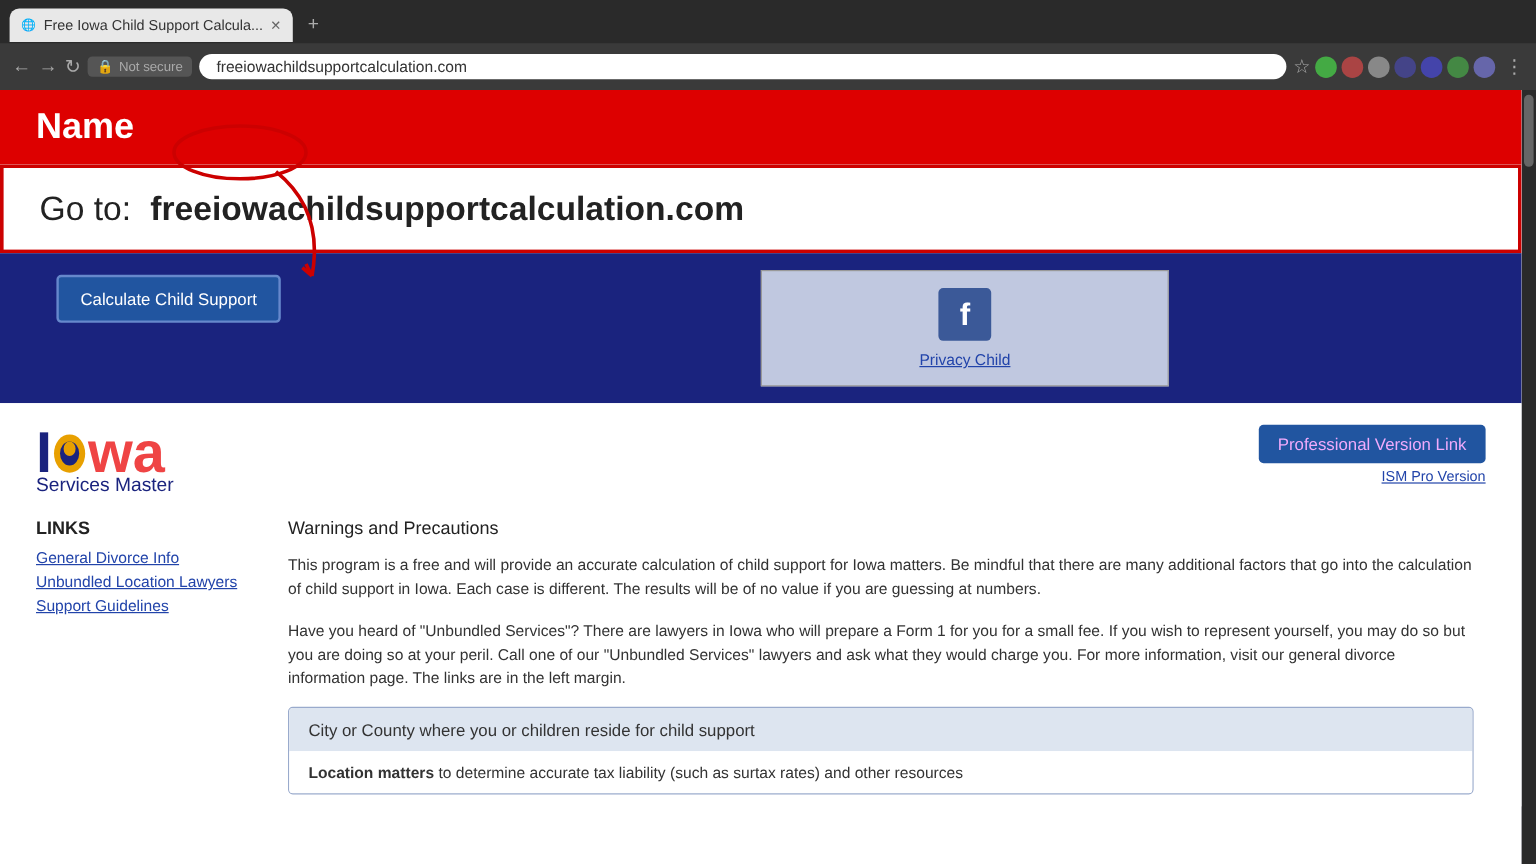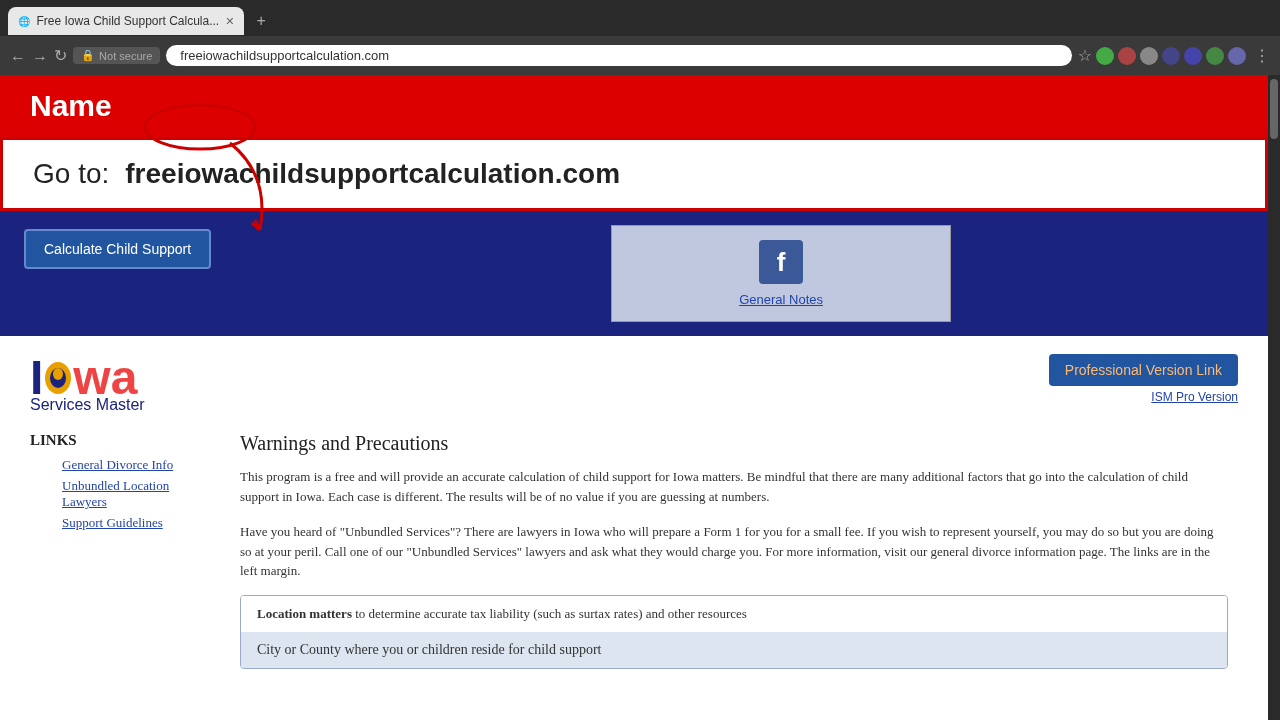--- a/index.html
+++ b/index.html
@@ -58,71 +58,71 @@
 
   <div style="background:#dd0000;padding:14px 30px;min-height:55px;display:flex;align-items:center;">
     <span style="color:#fff;font-size:30px;font-weight:bold;">Name</span>
   </div>
 
   <div style="background:#fff;border:3px solid #cc0000;padding:18px 30px;min-height:60px;display:flex;align-items:center;">
     <span style="font-size:28px;color:#222;margin-right:16px;">Go to:</span>
     <span style="font-size:28px;color:#222;font-weight:bold;">freeiowachildsupportcalculation.com</span>
   </div>
 
-  <div style="background:#1a237e;padding:14px 24px;display:flex;align-items:flex-start;gap:20px;min-height:100px;">
+  <div style="background:#1a237e;padding:14px 47px;display:flex;align-items:flex-start;gap:20px;min-height:100px;">
     <div style="padding-top:4px;">
       <button style="background:#2155a0;color:#fff;border:2px solid #6688cc;border-radius:4px;padding:10px 18px;font-size:14px;cursor:pointer;">Calculate Child Support</button>
     </div>
 
     <div style="background:#c0c8e0;border:1px solid #999;padding:14px 20px;display:flex;flex-direction:column;align-items:center;gap:8px;min-width:340px;margin-left:380px;">
       <div style="width:44px;height:44px;background:#3b5998;border-radius:4px;display:flex;align-items:center;justify-content:center;color:#fff;font-size:26px;font-weight:bold;cursor:pointer;">f</div>
-      <span style="color:#2244aa;font-size:13px;text-decoration:underline;cursor:pointer;">General Notes</span>
+      <span style="color:#2244aa;font-size:13px;text-decoration:underline;cursor:pointer;">Privacy Child</span>
     </div>
   </div>
 
   <div style="background:#fff;">
 
     <div style="display:flex;align-items:flex-start;justify-content:space-between;padding:18px 30px 8px;">
       <div style="display:flex;flex-direction:column;">
         <div style="display:flex;align-items:center;gap:0;">
           <span style="font-size:48px;font-weight:bold;color:#1a237e;line-height:1;">I</span>
           <svg width="28" height="34" viewBox="0 0 28 34" style="margin:0 1px;">
             <ellipse cx="14" cy="17" rx="13" ry="16" fill="#e8a000"></ellipse>
             <ellipse cx="14" cy="17" rx="8" ry="10" fill="#1a237e"></ellipse>
             <ellipse cx="14" cy="13" rx="5" ry="6" fill="#e8a000"></ellipse>
           </svg>
           <span style="font-size:48px;font-weight:bold;color:#ef4444;line-height:1;">wa</span>
         </div>
         <span style="font-size:16px;color:#1a237e;margin-top:-6px;">Services Master</span>
       </div>
       <div style="display:flex;flex-direction:column;align-items:flex-end;gap:4px;">
-        <button style="background:#2155a0;color:#fdba74;border:none;border-radius:4px;padding:8px 16px;font-size:14px;cursor:pointer;margin-left:18px;">Professional Version Link</button>
+        <button style="background:#2155a0;color:#f0abfc;border:none;border-radius:4px;padding:8px 16px;font-size:14px;cursor:pointer;margin-left:18px;">Professional Version Link</button>
         <span style="color:#2244aa;font-size:12px;text-decoration:underline;cursor:pointer;">ISM Pro Version</span>
       </div>
     </div>
 
-    <div style="display:flex;padding:0 20px;font-family:Liberation Serif, serif;">
+    <div style="display:flex;padding:0 20px;">
 
       <div style="width:200px;padding:10px;flex-shrink:0;">
         <div style="font-size:15px;font-weight:bold;color:#222;margin-bottom:8px;">LINKS</div>
-        <div style="display:flex;flex-direction:column;gap:5px;margin-left:32px;">
+        <div style="display:flex;flex-direction:column;gap:5px;">
           <a style="color:#2244aa;font-size:13px;text-decoration:underline;cursor:pointer;">General Divorce Info</a>
           <a style="color:#2244aa;font-size:13px;text-decoration:underline;cursor:pointer;">Unbundled Location Lawyers</a>
           <a style="color:#2244aa;font-size:13px;text-decoration:underline;cursor:pointer;">Support Guidelines</a>
         </div>
       </div>
 
       <div style="flex:1;padding:10px 20px;">
-        <h2 style="font-size:20px;font-weight:normal;color:#222;margin-bottom:12px;">Warnings and Precautions</h2>
+        <h2 style="font-size:15px;font-weight:normal;color:#222;margin-bottom:12px;">Warnings and Precautions</h2>
         <p style="font-size:13px;color:#333;line-height:1.5;margin-bottom:16px;">This program is a free and will provide an accurate calculation of child support for Iowa matters. Be mindful that there are many additional factors that go into the calculation of child support in Iowa. Each case is different. The results will be of no value if you are guessing at numbers.</p>
         <p style="font-size:13px;color:#333;line-height:1.5;margin-bottom:14px;">Have you heard of "Unbundled Services"? There are lawyers in Iowa who will prepare a Form 1 for you for a small fee. If you wish to represent yourself, you may do so but you are doing so at your peril. Call one of our "Unbundled Services" lawyers and ask what they would charge you. For more information, visit our general divorce information page. The links are in the left margin.</p>
 
         <div style="border:1px solid #99aacc;border-radius:4px;overflow:hidden;">
+          <div style="background:#dde5f0;padding:10px 16px;font-size:14px;color:#333;">City or County where you or children reside for child support</div>
           <div style="background:#fff;padding:10px 16px;font-size:13px;color:#333;">
             <strong>Location matters</strong>
             <span> to determine accurate tax liability (such as surtax rates) and other resources</span>
           </div>
-          <div style="background:#dde5f0;padding:10px 16px;font-size:14px;color:#333;">City or County where you or children reside for child support</div>
         </div>
       </div>
     </div>
   </div>
 </div>
 
 </body></html>

